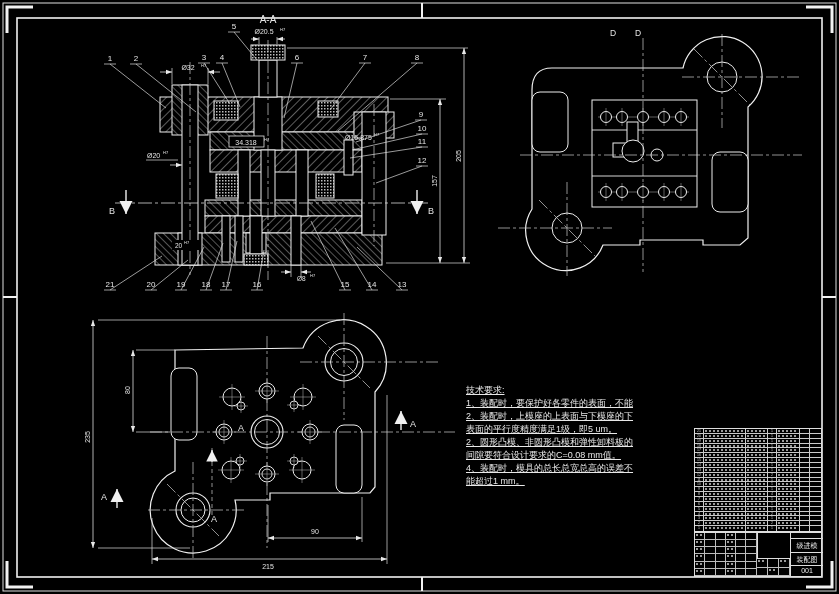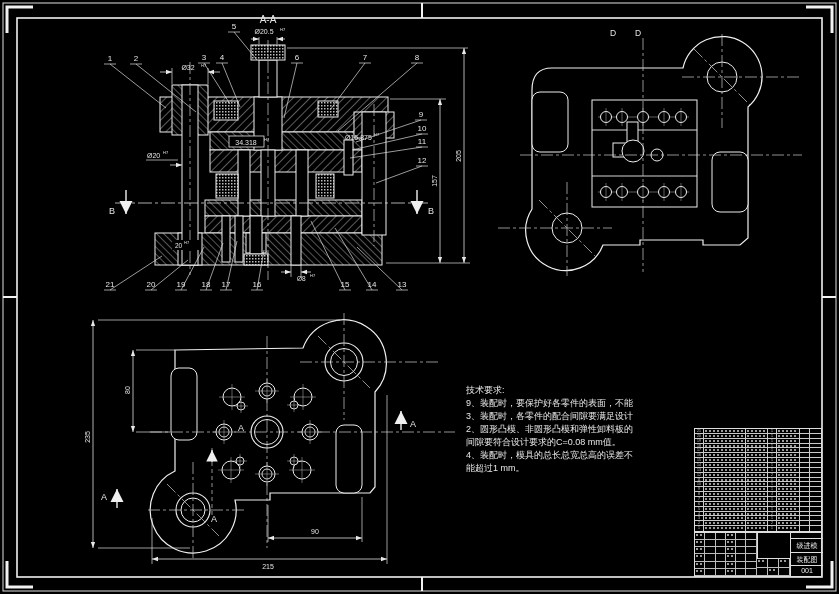--- a/index.html
+++ b/index.html
@@ -1,21 +1,21 @@
 <!DOCTYPE html>
 <html><head>
 <meta charset="utf-8">
 <style>
   html,body{margin:0;padding:0;background:#000;}
   .sheet{position:relative;width:839px;height:594px;background:#000;overflow:hidden;
          font-family:"Liberation Sans",sans-serif;}
   svg text{font-family:"Liberation Sans",sans-serif;fill:#e4e4e4;}
   .techreq{position:absolute;left:466px;top:384px;width:176px;color:#e8e8e8;
            font-size:9px;line-height:13px;letter-spacing:0px;}
-  .techreq div{white-space:nowrap;}
+  .techreq div{white-space:nowrap;text-decoration:underline;}
   
   .tblock{position:absolute;left:694px;top:428px;width:128px;height:149px;color:#cfcfcf;}
   .bom{position:absolute;left:0;top:0;width:128px;height:104px;border:1px solid #dedede;box-sizing:border-box;}
   .bomrow{display:flex;height:4.86px;box-sizing:border-box;border-bottom:1px solid #cacaca;}
   .bomrow:last-child{border-bottom:none;}
   .bomcell{box-sizing:border-box;border-right:1px solid #cacaca;font-size:3.5px;line-height:4px;
            overflow:hidden;color:#c8c8c8;text-align:center;}
   .bomcell:last-child{border-right:none;}
   .smudge{height:2px;margin:1px 1px 0 1px;background:repeating-linear-gradient(90deg,#9a9a9a 0 2px,transparent 2px 4px);}
   .lower{position:absolute;left:0;top:104px;width:128px;height:45px;border:1px solid #dedede;box-sizing:border-box;}
@@ -373,22 +373,23 @@
     <line x1="212" y1="462" x2="212" y2="450" stroke="#f0f0f0" stroke-width="1.2" marker-end="url(#arwB)"></line>
     <text x="241" y="431" font-size="9" text-anchor="middle">A</text>
     <text x="214" y="522" font-size="9" text-anchor="middle">A</text>
   </g>
 </svg>
 
   
   <div class="techreq">
     <div>技术要求:</div>
     <div id="techlines">
-        <div>9、装配时，要保护好各零件的表面，不能</div>
-        <div>3、装配时，各零件的配合间隙要满足设计</div>
+        <div>1、装配时，要保护好各零件的表面，不能</div>
+        <div>2、装配时，上模座的上表面与下模座的下</div>
+        <div>表面的平行度精度满足1级，即5 um。</div>
         <div>2、圆形凸模、非圆形凸模和弹性卸料板的</div>
         <div>间隙要符合设计要求的C=0.08 mm值。</div>
         <div>4、装配时，模具的总长总宽总高的误差不</div>
         <div>能超过1 mm。</div>
       </div>
   </div>
 
   
   <div class="tblock">
     <div class="bom" id="bom">

